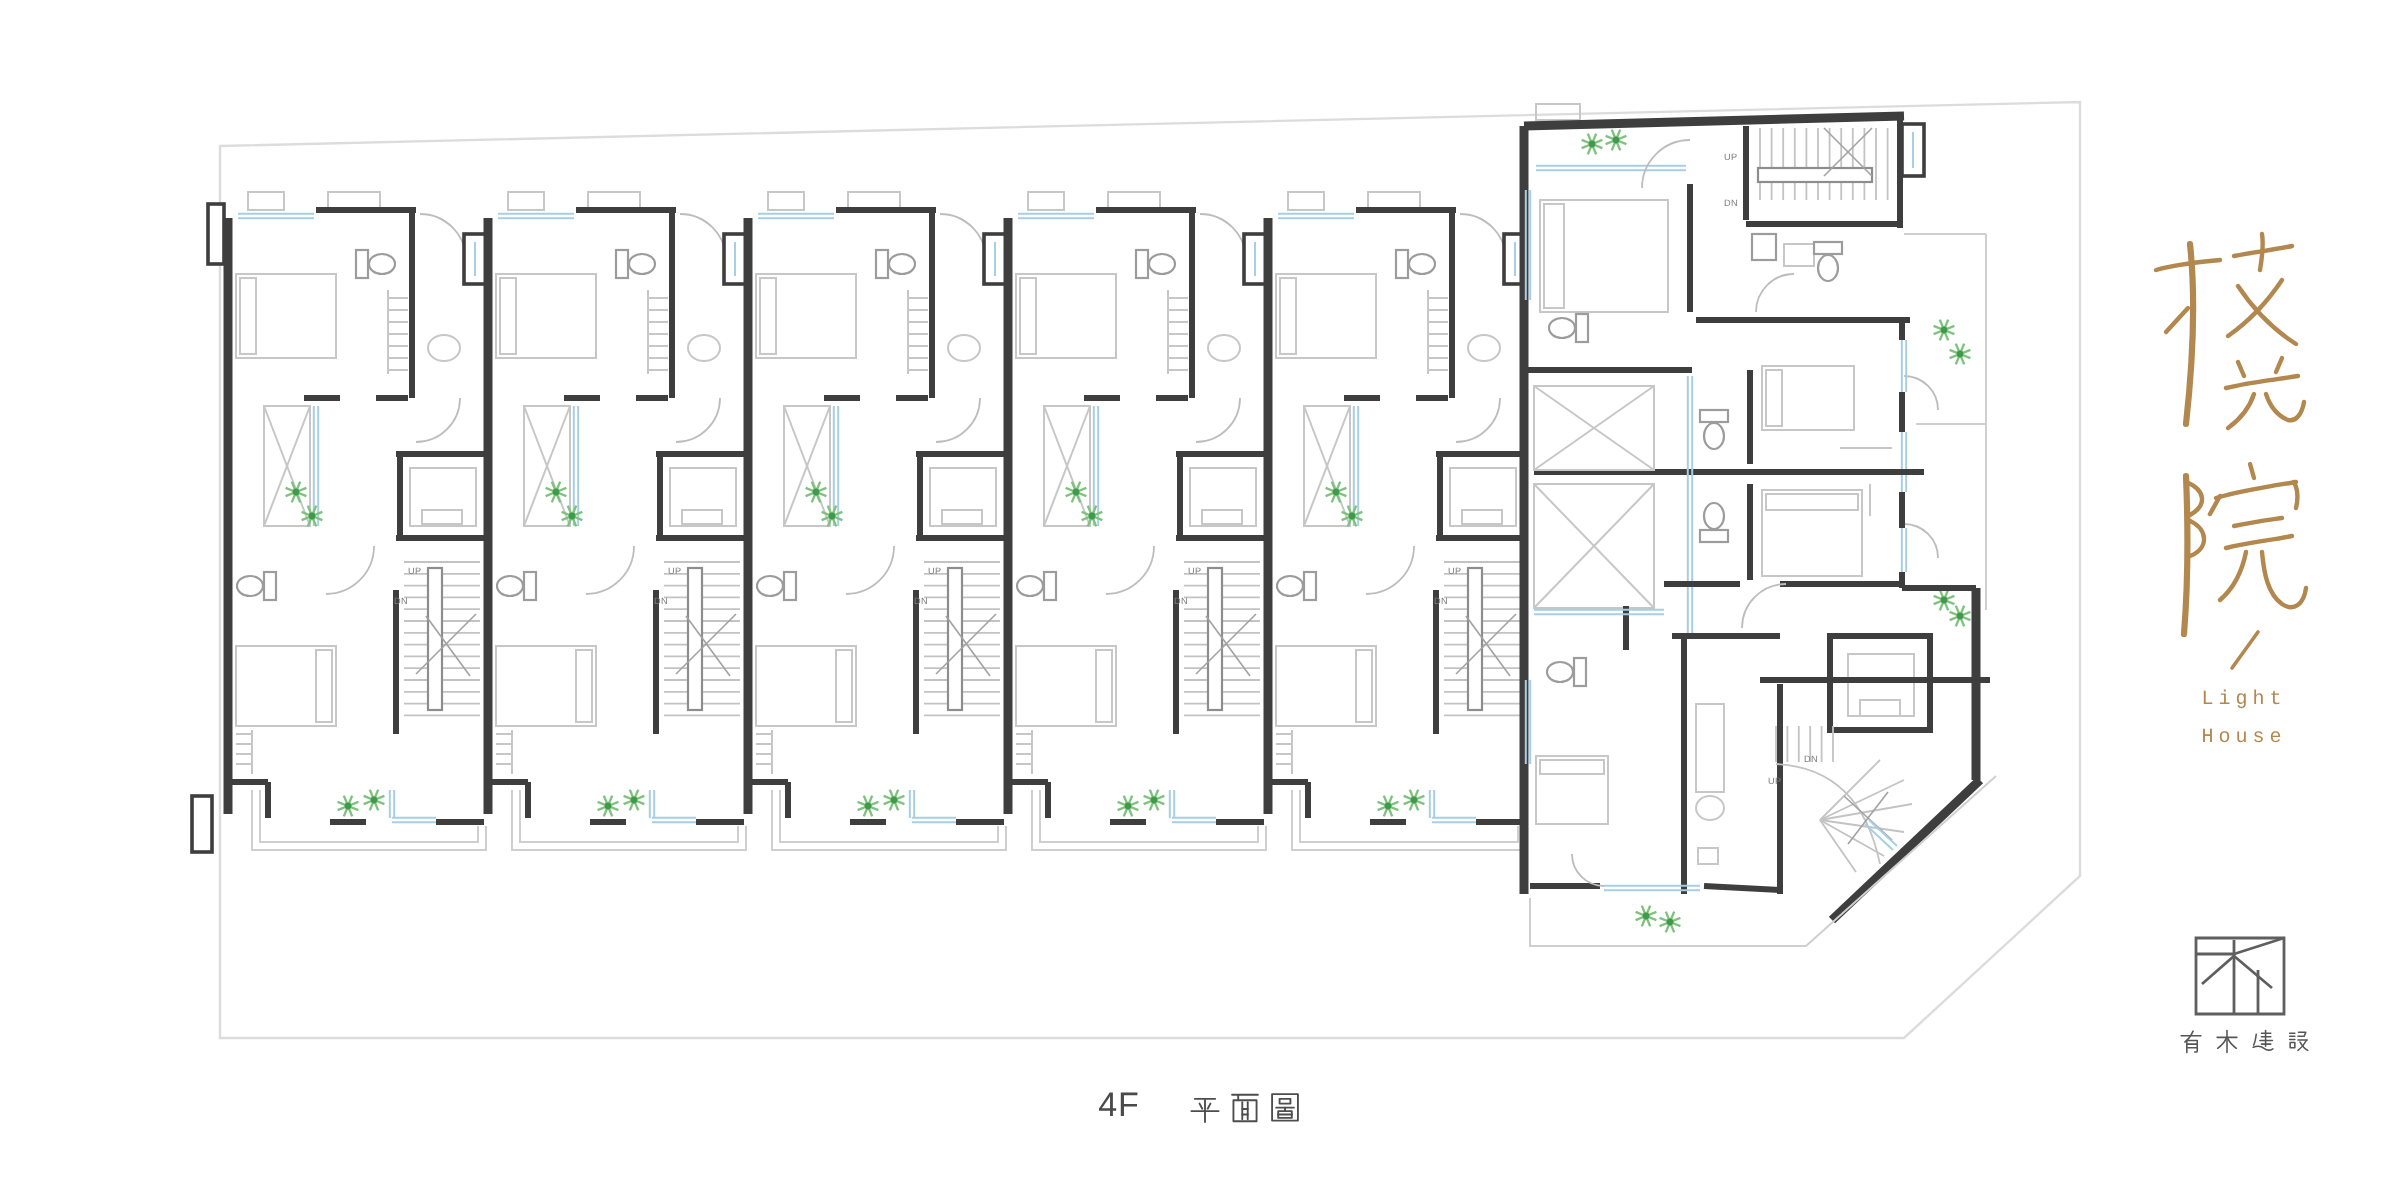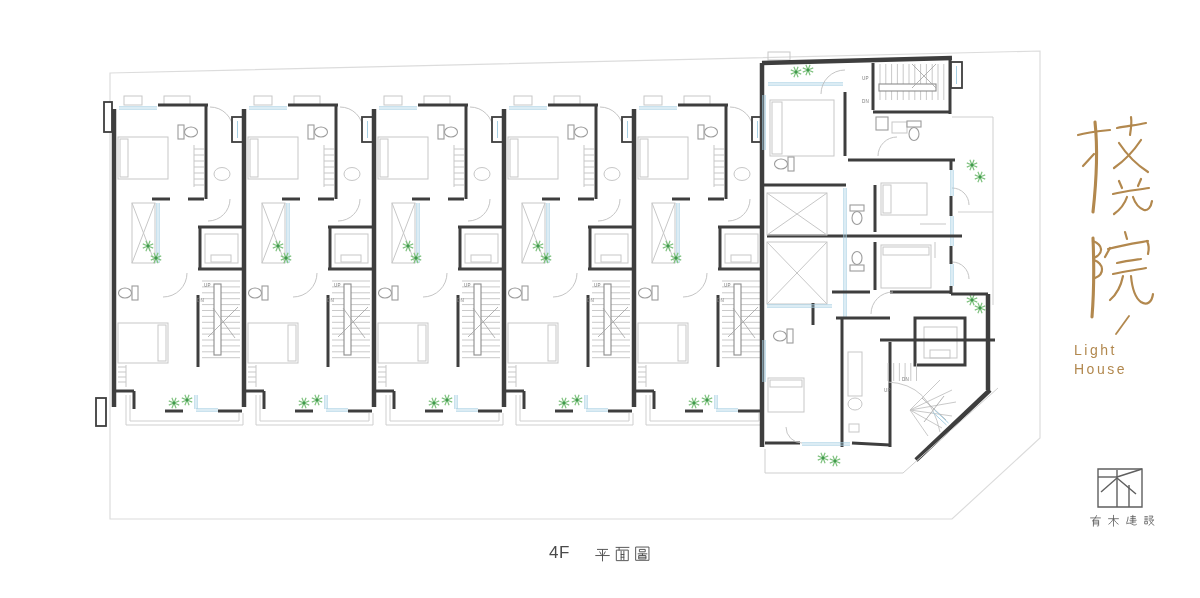--- a/index.html
+++ b/index.html
@@ -19,22 +19,22 @@
   .b{stroke:var(--glass,#a6cfe3);stroke-width:1;fill:none;}
   .rail{stroke:#8d8d8d;stroke-width:1.1;fill:#fff;}
   .bnd{stroke:var(--boundary,#dcdcdc);stroke-width:1.2;fill:none;}
   .lbl{font-family:"Liberation Sans",sans-serif;font-size:4.6px;fill:var(--label,#7d7d7d);letter-spacing:.2px;}
   
   .cal{position:absolute;left:1070px;top:110px;}
   .cal path{fill:none;stroke:var(--brand,#b2884e);stroke-linecap:round;stroke-linejoin:round;}
   .cal .s1{stroke-width:3.1;}
   .cal .s2{stroke-width:2.2;}
   .cal .sl{stroke-width:1.8;}
-  .brand-en{position:absolute;left:1074px;top:341px;width:96px;text-align:left;
-            color:var(--brand,#b2884e);font-size:14px;letter-spacing:2.5px;line-height:19px;}
+  .brand-en{position:absolute;left:1074px;top:341px;width:96px;text-align:center;
+            color:var(--brand,#b2884e);font-size:10px;letter-spacing:2.5px;line-height:19px;font-family:Liberation Mono, monospace;}
   
   .logo{position:absolute;left:1096px;top:466px;}
   .logo path{fill:none;stroke:#5f5f5f;stroke-width:1.4;stroke-linejoin:miter;}
   .company-name{position:absolute;left:1082px;top:514px;width:80px;display:flex;justify-content:center;gap:5px;}
   
   .cjk path{fill:none;stroke:#4d4d4d;stroke-width:5.5;stroke-linecap:round;stroke-linejoin:round;}
   .cjk-s path{stroke:#565656;stroke-width:6;}
   
   .plan-title{position:absolute;left:0;top:543px;width:100%;display:flex;justify-content:center;
               align-items:center;gap:24px;}

